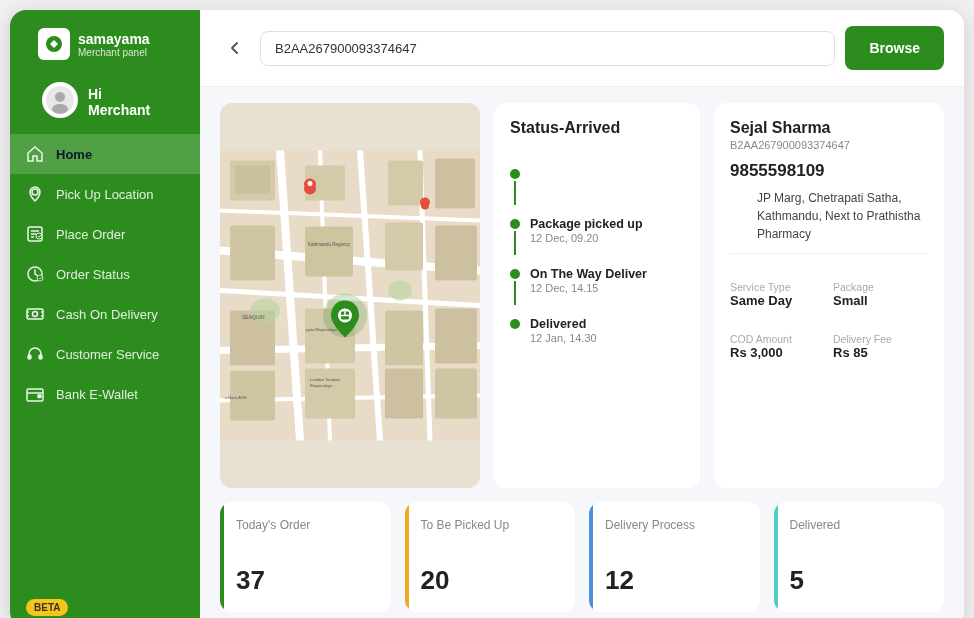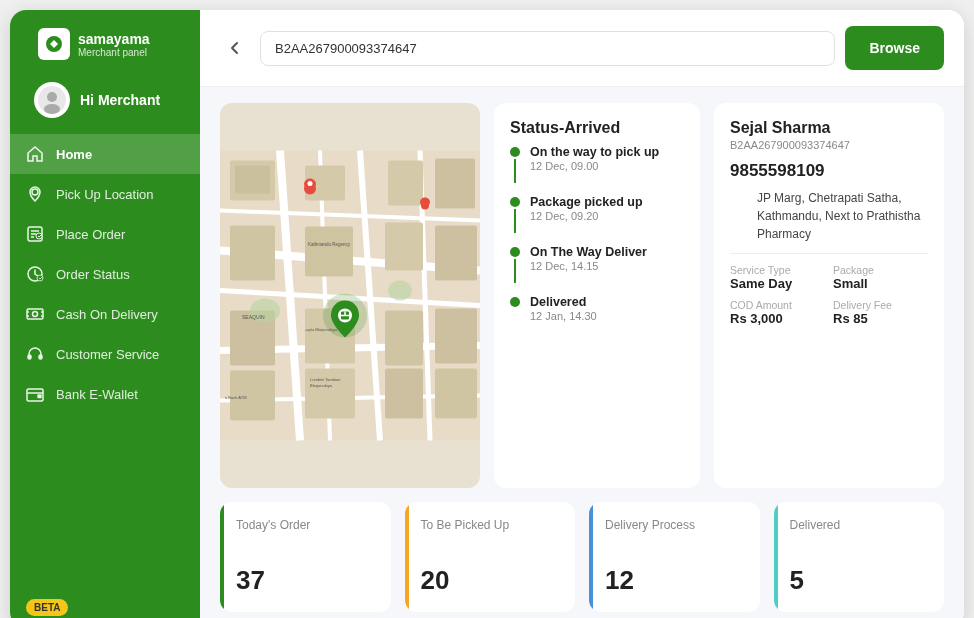--- a/index.html
+++ b/index.html
@@ -44,23 +44,23 @@
       border-radius: 6px;
       display: flex;
       align-items: center;
       justify-content: center;
     }
     .logo-icon svg { width: 20px; height: 20px; }
     .logo-text { color: #fff; }
     .logo-title { font-size: 14px; font-weight: 700; display: block; }
     .logo-sub { font-size: 10px; opacity: 0.8; display: block; }
     .sidebar-user {
-      padding: 10px 24px 16px;
-      display: flex;
-      align-items: center;
+      padding: 10px 32px 16px;
+      display: flex;
+      align-items: flex-end;
       gap: 10px;
     }
     .avatar {
       width: 36px;
       height: 36px;
       border-radius: 50%;
       background: #fff;
       display: flex;
       align-items: center;
       justify-content: center;
@@ -72,21 +72,21 @@
     .nav-item {
       display: flex;
       align-items: center;
       gap: 12px;
       padding: 11px 16px;
       color: rgba(255,255,255,0.85);
       font-size: 13px;
       cursor: pointer;
       transition: background 0.15s;
     }
-    .nav-item.active { background: rgba(255,255,255,0.18); color: #ffffff; font-weight: 600; }
+    .nav-item.active { background: rgba(255,255,255,0.18); color: #0f172a; font-weight: 600; }
     .nav-icon {
       width: 18px;
       height: 18px;
       display: flex;
       align-items: center;
       justify-content: center;
       opacity: 0.9;
     }
     .nav-icon svg { width: 18px; height: 18px; }
     .sidebar-beta {
@@ -177,21 +177,21 @@
     .status-panel {
       flex: 1;
       background: #fff;
       border-radius: 12px;
       padding: 16px;
     }
     .status-title {
       font-size: 16px;
       font-weight: 700;
       color: #222;
-      margin-bottom: 8px;
+      margin-bottom: 30px;
     }
     .status-step {
       display: flex;
       align-items: flex-start;
       gap: 10px;
       margin-bottom: 12px;
       position: relative;
     }
     .step-dot-wrap {
       display: flex;
@@ -259,20 +259,21 @@
       margin: 10px 0;
     }
     .info-grid {
       display: grid;
       grid-template-columns: 1fr 1fr;
       gap: 8px;
     }
     .info-field-label {
       font-size: 10.5px;
       color: #aaa;
+      margin-top: 17px;
     }
     .info-field-value {
       font-size: 13px;
       font-weight: 700;
       color: #222;
     }
     
     .bottom-cards {
       display: grid;
       grid-template-columns: repeat(4, 1fr);
@@ -502,24 +503,20 @@
         </div>
 
         <div class="status-panel">
           <div class="status-title">Status-Arrived</div>
 
           <div id="status-steps">
               <div class="status-step">
       <div class="step-dot-wrap">
         <div class="step-dot"></div>
         <div class="step-line"></div>
-      </div>
-      <div class="step-info">
-        <div class="step-label">On the way to pick up</div>
-        <div class="step-time">12 Dec, 09.00</div>
       </div>
     </div>
               <div class="status-step">
       <div class="step-dot-wrap">
         <div class="step-dot"></div>
         <div class="step-line"></div>
       </div>
       <div class="step-info">
         <div class="step-label">Package picked up</div>
         <div class="step-time">12 Dec, 09.20</div>

